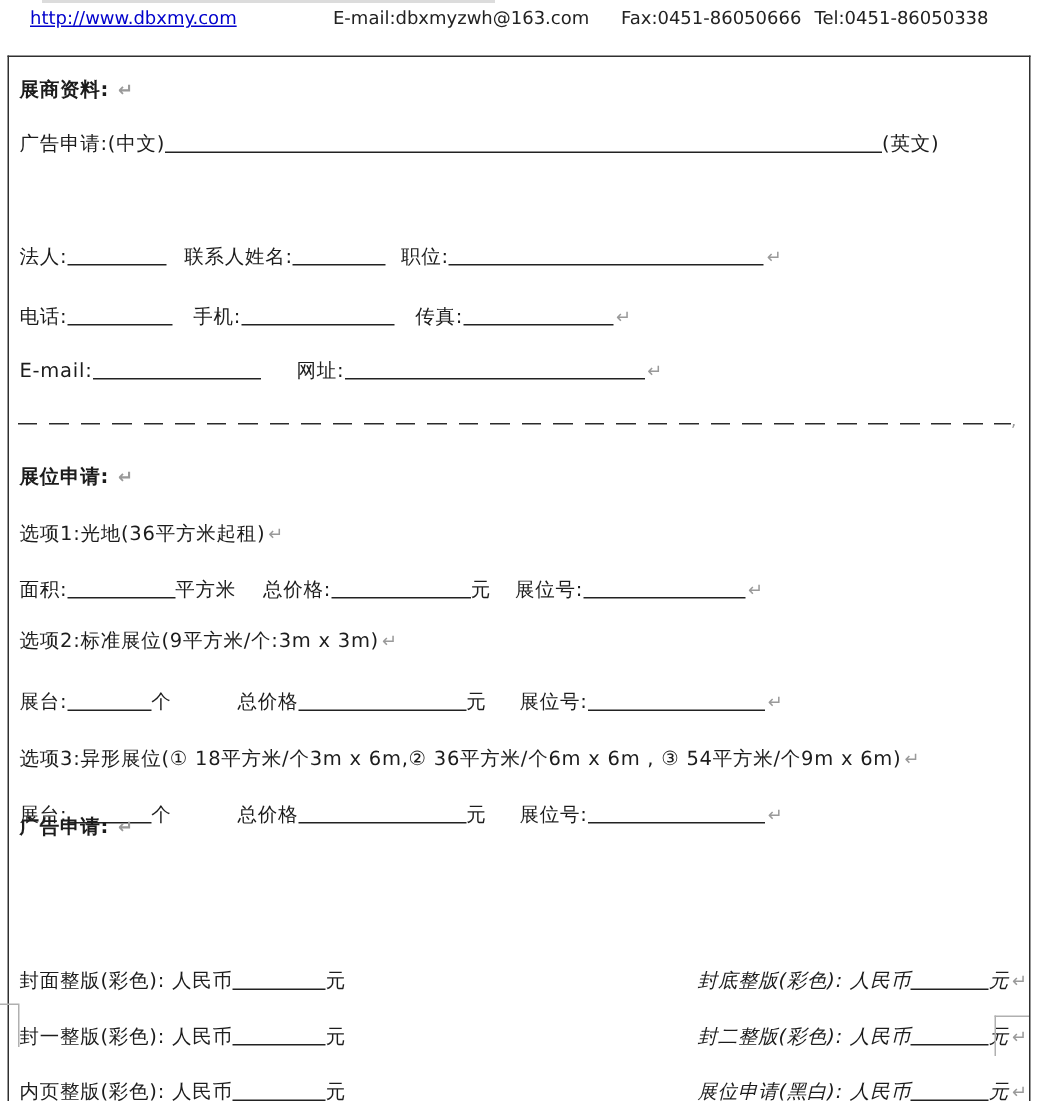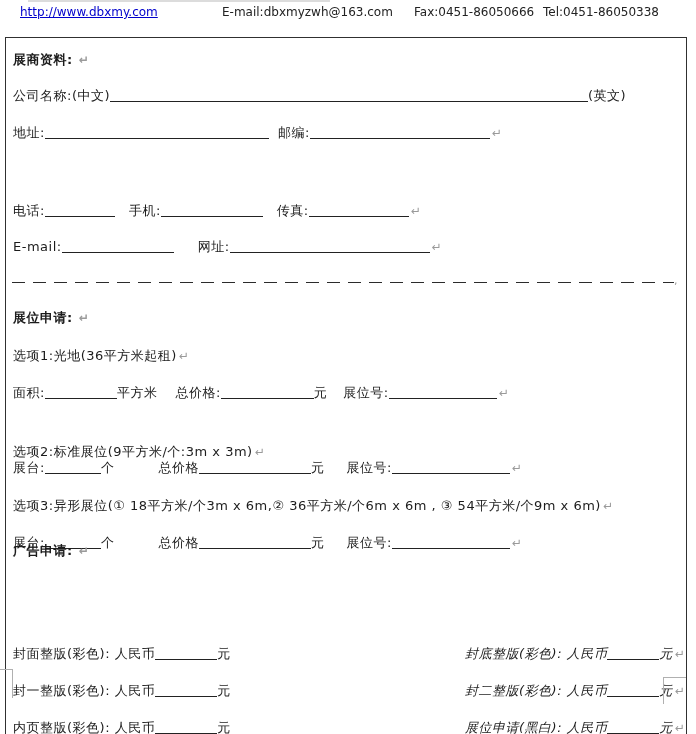--- a/index.html
+++ b/index.html
@@ -39,27 +39,27 @@
     <span class="htel">Tel:0451-86050338</span>
   </div>
 
   <div class="box">
 
     <div class="line bold" style="top:13px">
       <span>展商资料:</span><span class="pilcrow" style="margin-left:6px">↵</span>
     </div>
 
     <div class="line" style="top:49px">
-      <span>公司名称:(中文)</span><span class="blank" style="width:478px"></span><span>(英文)</span>
+      <span>广告申请:(中文)</span><span class="blank" style="width:478px"></span><span>(英文)</span>
     </div>
 
-    <div class="line" style="top:86px">
-      <span>地址:</span><span class="blank" style="width:224px"></span><span style="margin-left:9px">邮编:</span><span class="blank" style="width:180px"></span><span class="pilcrow">↵</span>
+
+    <div class="line" style="top:124px">
+      <span>法人:</span><span class="blank" style="width:66px"></span><span style="margin-left:12px">联系人姓名:</span><span class="blank" style="width:62px"></span><span style="margin-left:10px">职位:</span><span class="blank" style="width:210px"></span><span class="pilcrow">↵</span>
     </div>
-
 
     <div class="line" style="top:164px">
       <span>电话:</span><span class="blank" style="width:70px"></span><span style="margin-left:14px">手机:</span><span class="blank" style="width:102px"></span><span style="margin-left:14px">传真:</span><span class="blank" style="width:100px"></span><span class="pilcrow">↵</span>
     </div>
 
     <div class="line" style="top:200px">
       <span>E-mail:</span><span class="blank" style="width:112px"></span><span style="margin-left:24px">网址:</span><span class="blank" style="width:200px"></span><span class="pilcrow">↵</span>
     </div>
 
     <div class="dashsep"></div>
@@ -70,21 +70,21 @@
     </div>
 
     <div class="line" style="top:309px">
       <span>选项1:光地(36平方米起租)</span><span class="pilcrow">↵</span>
     </div>
 
     <div class="line" style="top:346px">
       <span>面积:</span><span class="blank" style="width:72px"></span><span>平方米</span><span style="margin-left:18px">总价格:</span><span class="blank" style="width:93px"></span><span>元</span><span style="margin-left:16px">展位号:</span><span class="blank" style="width:108px"></span><span class="pilcrow">↵</span>
     </div>
 
-    <div class="line" style="top:405px">
+    <div class="line" style="top:380px">
       <span>选项2:标准展位(9平方米/个:3m  x 3m)</span><span class="pilcrow">↵</span>
     </div>
 
     <div class="line" style="top:421px">
       <span>展台:</span><span class="blank" style="width:56px"></span><span>个</span><span style="margin-left:44px">总价格</span><span class="blank" style="width:112px"></span><span>元</span><span style="margin-left:22px">展位号:</span><span class="blank" style="width:118px"></span><span class="pilcrow">↵</span>
     </div>
 
     <div class="line" style="top:459px">
       <span>选项3:异形展位(①  18平方米/个3m  x 6m,②  36平方米/个6m  x 6m  ,  ③  54平方米/个9m  x 6m)</span><span class="pilcrow">↵</span>
     </div>

